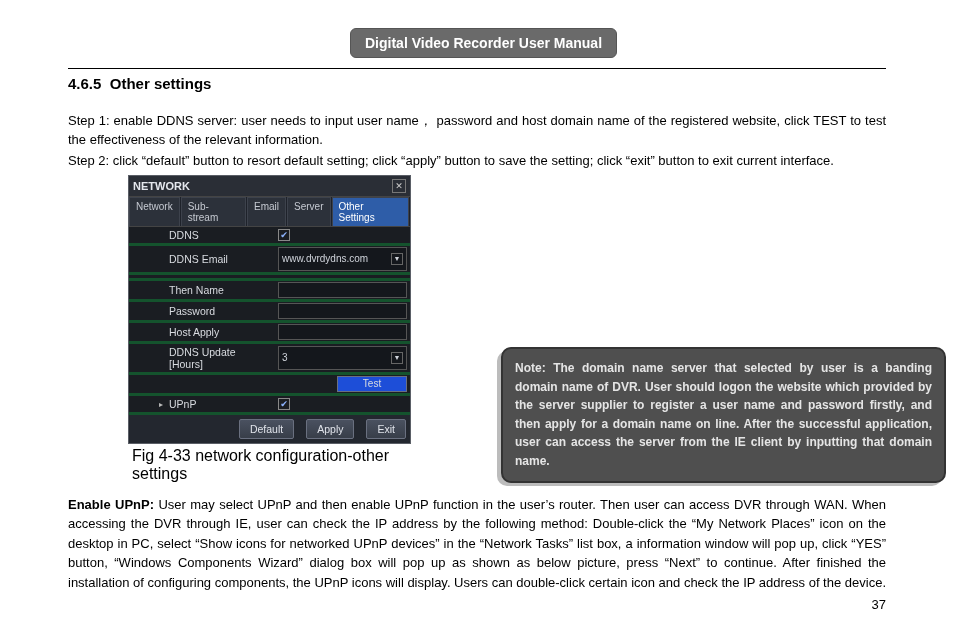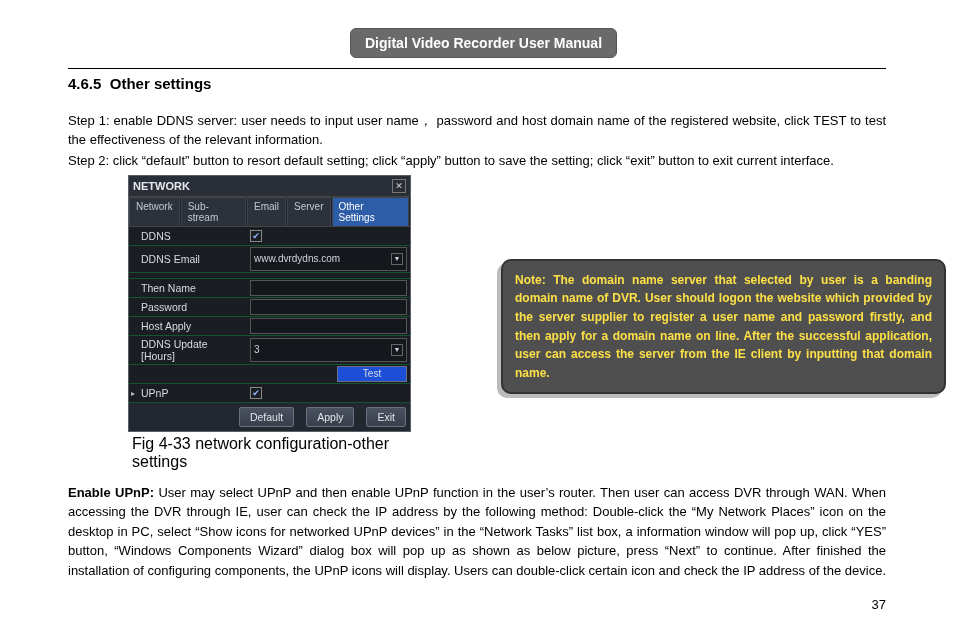--- a/index.html
+++ b/index.html
@@ -2,45 +2,45 @@
 <html><head>
   <meta charset="utf-8">
   <style>
     * { box-sizing: border-box; margin: 0; padding: 0; }
     body { width: 954px; height: 636px; background: #fff; font-family: Arial, sans-serif; font-size: 13px; color: #000; position: relative; }
     .header-title { display: inline-block; background: #6a6a6a; color: #fff; font-weight: bold; padding: 6px 14px; border-radius: 6px; border: 1px solid #555; margin-left: 350px; margin-top: 28px; font-size: 14px; }
     .hr { border-top: 1px solid #000; margin: 10px 68px 6px 68px; }
     .content { padding: 0 68px; }
     .section-heading { font-weight: bold; font-size: 15px; margin-bottom: 20px; }
     .step-text { font-size: 13px; line-height: 1.45; text-align: justify; margin-bottom: 2px; }
-    .figure-row { display: flex; gap: 90px; align-items: center; margin-top: 4px; margin-bottom: 4px; }
+    .figure-row { display: flex; gap: 90px; align-items: flex-end; margin-top: 4px; margin-bottom: 4px; }
     .figure-col { margin-left: 60px; }
     .dvr-window { width: 283px; background: #1a1d22; border: 1px solid #5a5e66; font-size: 10.5px; color: #d8dbe0; }
     .dvr-titlebar { display: flex; justify-content: space-between; align-items: center; background: #2a2e36; padding: 3px 4px; border-bottom: 1px solid #444; }
     .dvr-title { font-weight: bold; font-size: 11px; color: #e5e8ee; }
     .dvr-close { width: 14px; height: 14px; border: 1px solid #777; display: flex; align-items: center; justify-content: center; font-size: 9px; color: #ccc; cursor: default; }
     .dvr-tabs { display: flex; background: #1e222a; border-bottom: 1px solid #444; }
     .dvr-tab { padding: 3px 6px; border: 1px solid #3d424c; border-bottom: none; margin-right: 1px; font-size: 10px; color: #c5c9d1; background: #2c313a; }
     .dvr-tab.active { background: #2e5da8; color: #fff; }
     .dvr-body { padding: 0; }
-    .dvr-row { display: flex; border-bottom: 1px solid #14532d; min-height: 19px; align-items: center; }
+    .dvr-row { display: flex; border-bottom: 3px solid #14532d; min-height: 19px; align-items: center; padding-left: 28px; }
     .dvr-label { width: 118px; padding: 2px 4px 2px 12px; font-size: 10.5px; color: #d8dbe0; position: relative; }
     .dvr-expand { position: absolute; left: 2px; top: 4px; font-size: 8px; color: #bbb; }
     .dvr-field { flex: 1; padding: 1px 3px; }
     .dvr-check { width: 12px; height: 12px; border: 1px solid #888; background: #1a1d22; display: inline-flex; align-items: center; justify-content: center; font-size: 9px; color: #8db4ff; }
     .dvr-select { display: flex; justify-content: space-between; align-items: center; border: 1px solid #555; background: #14171c; padding: 1px 3px; height: 24px; font-size: 10px; color: #cfd3da; }
     .dvr-select-arrow { width: 12px; height: 12px; border: 1px solid #666; display: flex; align-items: center; justify-content: center; font-size: 7px; }
     .dvr-input { border: 1px solid #555; background: #14171c; height: 16px; width: 100%; }
     .dvr-test-btn { margin-left: auto; width: 70px; height: 16px; border: 1px solid #6a7080; background: #1d4ed8; display: flex; align-items: center; justify-content: center; font-size: 10px; color: #d8dbe0; }
     .dvr-footer { display: flex; justify-content: flex-end; gap: 12px; padding: 4px; background: #23272f; }
     .dvr-btn { padding: 3px 10px; border: 1px solid #6a7080; background: linear-gradient(#4a5160,#383e49); font-size: 10.5px; color: #e0e3ea; border-radius: 2px; }
     .caption { font-size: 16px; margin-top: 3px; text-align: left; padding-left: 4px; }
     .note-box-wrap { position: relative; margin-top: 8px; }
     .note-box-shadow { position: absolute; top: 4px; left: -4px; width: 445px; height: 135px; background: #bcbcbc; border-radius: 10px; }
-    .note-box { position: relative; width: 445px; background: #4f4f4f; color: #fde047; border-radius: 10px; border: 2px solid #333; padding: 10px 12px; font-size: 12px; font-weight: bold; line-height: 1.55; text-align: justify; }
+    .note-box { position: relative; width: 445px; background: #4f4f4f; color: #e5e5e5; border-radius: 10px; border: 2px solid #333; padding: 10px 12px; font-size: 12px; font-weight: bold; line-height: 1.55; text-align: justify; }
     .paragraph { font-size: 13px; line-height: 1.5; text-align: justify; margin-top: 12px; }
     .page-num { position: absolute; bottom: 24px; right: 68px; font-size: 13px; }
   </style>
 </head>
 <body>
 
 
 
 <div class="header-title">Digital Video Recorder User Manual</div>
 <div class="hr"></div>

